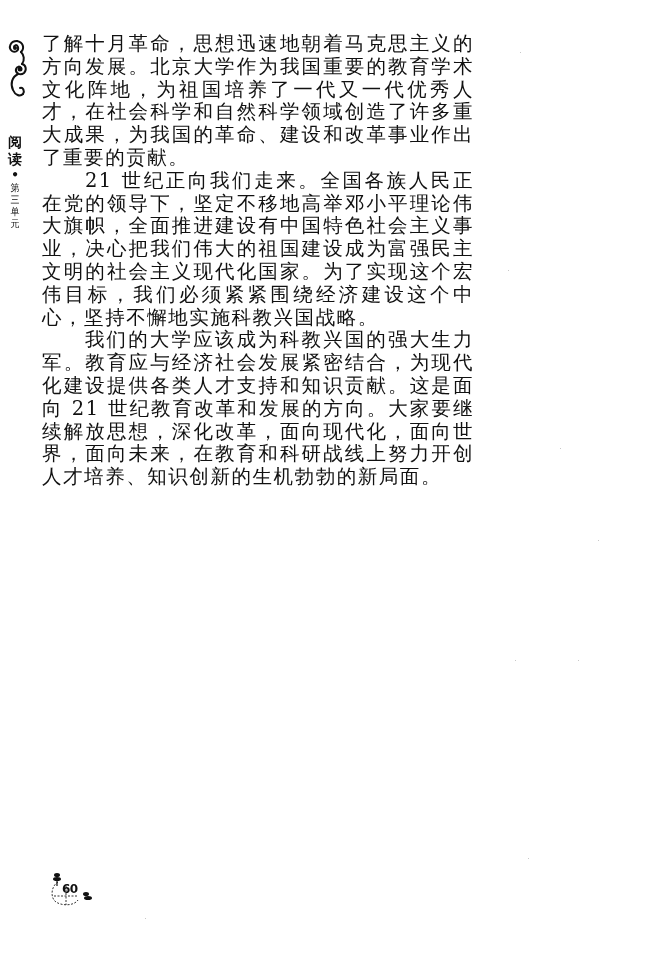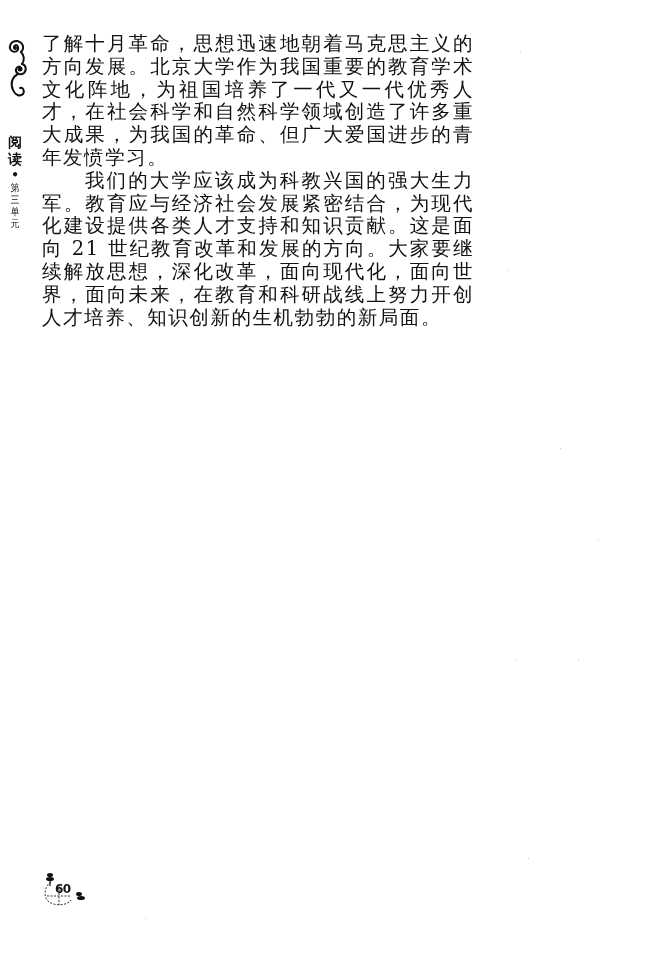--- a/index.html
+++ b/index.html
@@ -68,21 +68,21 @@
     }
     .body-text p {
       margin: 0;
       text-indent: 2.2em;
     }
     .body-text p.continuation {
       text-indent: 0;
     }
     .page-number-block {
       position: absolute;
-      left: 41px;
+      left: 48px;
       top: 872px;
       width: 48px;
       height: 36px;
     }
     .page-number {
       position: absolute;
       left: 14px;
       top: 10px;
       font-family: "DejaVu Sans", "Liberation Sans", sans-serif;
       font-size: 12px;
@@ -118,21 +118,22 @@
     <span class="big">阅</span>
     <span class="big">读</span>
     <span class="dot">•</span>
     <span class="small">第</span>
     <span class="small">三</span>
     <span class="small">单</span>
     <span class="small">元</span>
   </div>
 
   <div class="body-text">
-    <p class="continuation">了解十月革命，思想迅速地朝着马克思主义的方向发展。北京大学作为我国重要的教育学术文化阵地，为祖国培养了一代又一代优秀人才，在社会科学和自然科学领域创造了许多重大成果，为我国的革命、但广大爱国进步的青年发愤学习。</p>
+    <p class="continuation">了解十月革命，思想迅速地朝着马克思主义的方向发展。北京大学作为我国重要的教育学术文化阵地，为祖国培养了一代又一代优秀人才，在社会科学和自然科学领域创造了许多重大成果，为我国的革命、建设和改革事业作出了重要的贡献。</p>
+    <p>21 世纪正向我们走来。全国各族人民正在党的领导下，坚定不移地高举邓小平理论伟大旗帜，全面推进建设有中国特色社会主义事业，决心把我们伟大的祖国建设成为富强民主文明的社会主义现代化国家。为了实现这个宏伟目标，我们必须紧紧围绕经济建设这个中心，坚持不懈地实施科教兴国战略。</p>
     <p>我们的大学应该成为科教兴国的强大生力军。教育应与经济社会发展紧密结合，为现代化建设提供各类人才支持和知识贡献。这是面向 21 世纪教育改革和发展的方向。大家要继续解放思想，深化改革，面向现代化，面向世界，面向未来，在教育和科研战线上努力开创人才培养、知识创新的生机勃勃的新局面。</p>
 
   </div>
 
   <div class="page-number-block">
     <svg width="48" height="36" viewBox="0 0 48 36" style="position:absolute;left:0;top:0;">
       <g fill="#111">
         <ellipse cx="9" cy="3" rx="3" ry="2"></ellipse>
         <ellipse cx="9" cy="7" rx="4" ry="2"></ellipse>
         <ellipse cx="38" cy="22" rx="3" ry="2"></ellipse>

